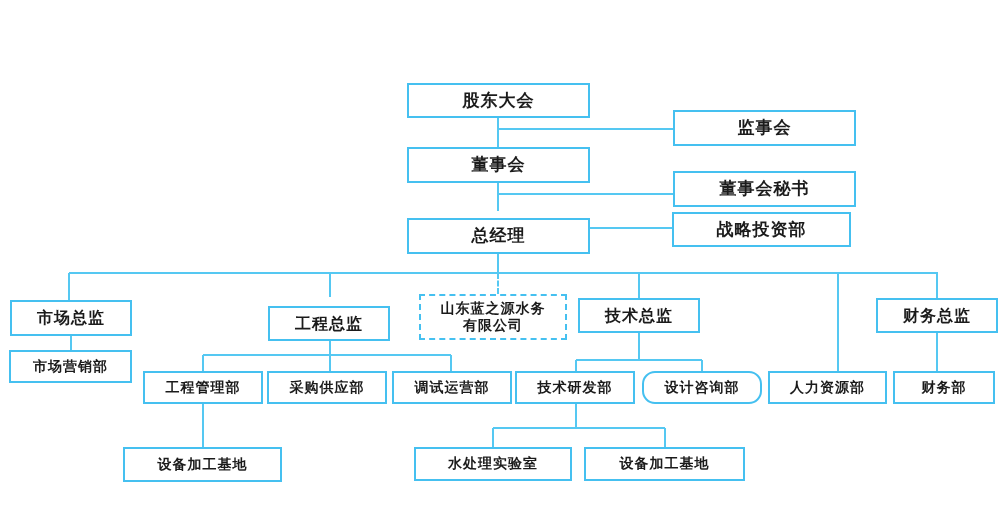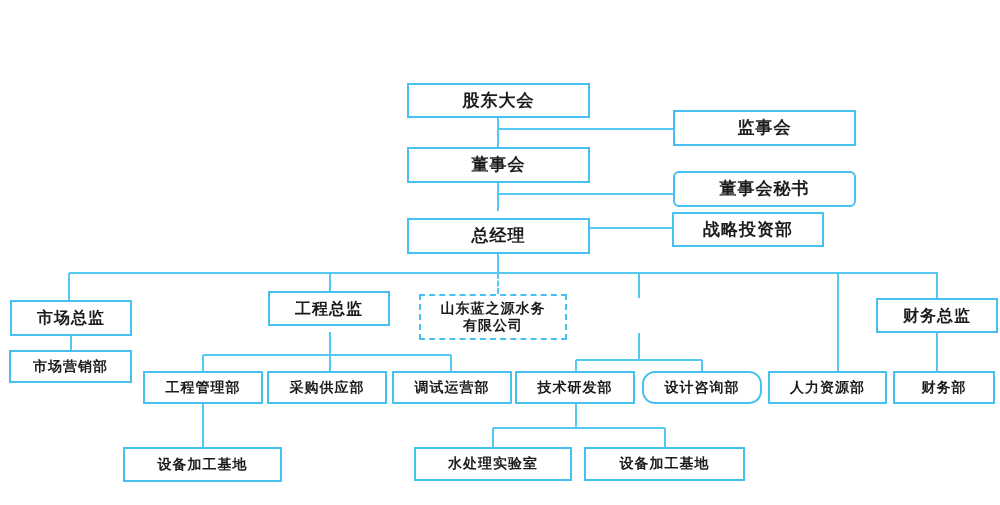--- a/index.html
+++ b/index.html
@@ -71,27 +71,28 @@
     <div class="connector" style="left: 575px; top: 360px; height: 11px; width: 2px;"></div>
     <div class="connector" style="left: 701px; top: 360px; height: 11px; width: 2px;"></div>
     <div class="connector" style="left: 575px; top: 404px; height: 24px; width: 2px;"></div>
     <div class="connector" style="left: 493px; top: 427px; width: 172px; height: 2px;"></div>
     <div class="connector" style="left: 492px; top: 428px; height: 19px; width: 2px;"></div>
     <div class="connector" style="left: 664px; top: 428px; height: 19px; width: 2px;"></div>
     <div class="connector" style="left: 936px; top: 333px; height: 38px; width: 2px;"></div>
     <div class="node" style="left: 407px; top: 83px; width: 183px; height: 35px; font-size: 17px;">股东大会</div>
     <div class="node" style="left: 673px; top: 110px; width: 183px; height: 36px; font-size: 17px;">监事会</div>
     <div class="node" style="left: 407px; top: 147px; width: 183px; height: 36px; font-size: 17px;">董事会</div>
-    <div class="node" style="left: 673px; top: 171px; width: 183px; height: 36px; font-size: 17px; border-radius: 6px;">董事会秘书</div>
+    <div class="node" style="left: 673px; top: 171px; width: 183px; height: 36px; font-size: 17px;">董事会秘书</div>
     <div class="node" style="left: 407px; top: 211px; width: 183px; height: 36px; font-size: 17px; margin-top: 7px;">总经理</div>
-    <div class="node" style="left: 672px; top: 212px; width: 152px; height: 35px; font-size: 17px;">战略投资部</div>
+    <div class="node" style="left: 672px; top: 212px; width: 179px; height: 35px; font-size: 17px;">战略投资部</div>
     <div class="node" style="left: 10px; top: 300px; width: 122px; height: 36px; font-size: 16px;">市场总监</div>
-    <div class="node" style="left: 268px; top: 291px; width: 122px; height: 35px; font-size: 16px;">工程总监</div>
+    <div class="node" style="left: 268px; top: 306px; width: 122px; height: 35px; font-size: 16px;">工程总监</div>
     <div class="node dashed small" style="left: 419px; top: 294px; width: 148px; height: 46px; font-size: 14px;">山东蓝之源水务
 有限公司</div>
+    <div class="node" style="left: 578px; top: 298px; width: 122px; height: 35px; font-size: 16px;">技术总监</div>
     <div class="node" style="left: 876px; top: 298px; width: 122px; height: 35px; font-size: 16px;">财务总监</div>
     <div class="node small" style="left: 9px; top: 350px; width: 123px; height: 33px; font-size: 14px;">市场营销部</div>
     <div class="node small" style="left: 143px; top: 371px; width: 120px; height: 33px; font-size: 14px;">工程管理部</div>
     <div class="node small" style="left: 267px; top: 371px; width: 120px; height: 33px; font-size: 14px;">采购供应部</div>
     <div class="node small" style="left: 392px; top: 371px; width: 120px; height: 33px; font-size: 14px;">调试运营部</div>
     <div class="node small" style="left: 515px; top: 371px; width: 120px; height: 33px; font-size: 14px;">技术研发部</div>
     <div class="node small" style="left: 642px; top: 371px; width: 120px; height: 33px; font-size: 14px; border-radius: 13px;">设计咨询部</div>
     <div class="node small" style="left: 768px; top: 371px; width: 119px; height: 33px; font-size: 14px;">人力资源部</div>
     <div class="node small" style="left: 893px; top: 371px; width: 102px; height: 33px; font-size: 14px;">财务部</div>
     <div class="node small" style="left: 123px; top: 447px; width: 159px; height: 35px; font-size: 14px;">设备加工基地</div>

